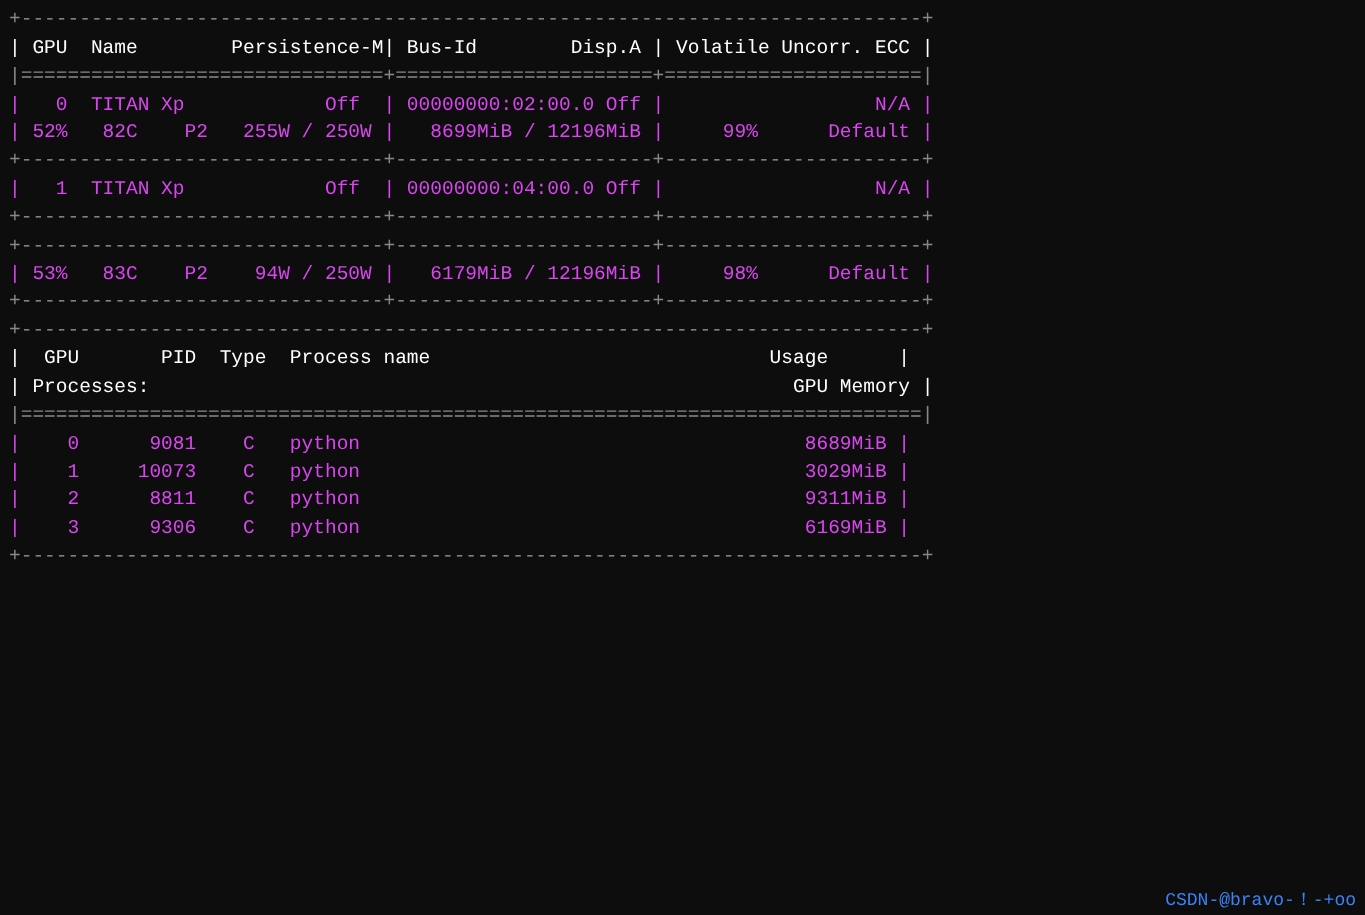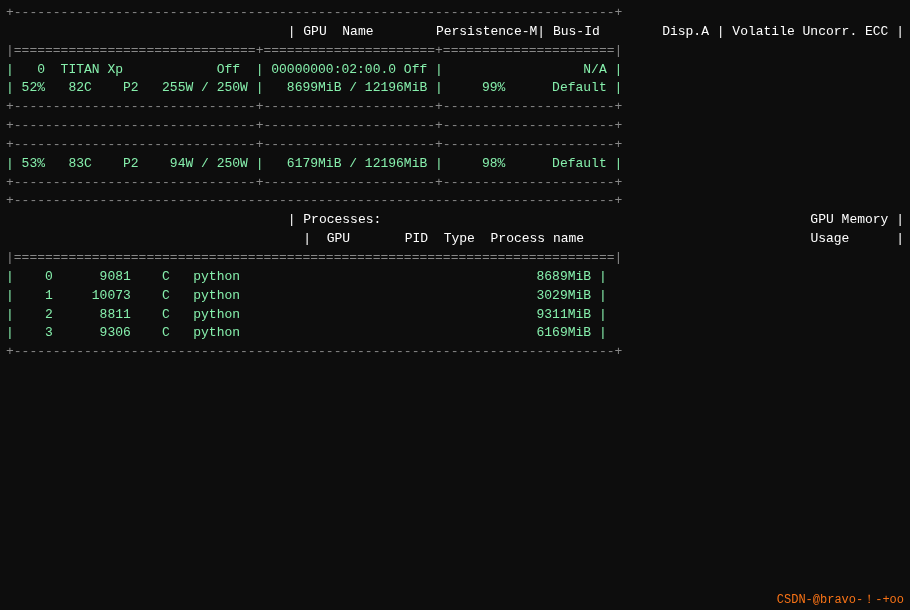--- a/index.html
+++ b/index.html
@@ -19,53 +19,54 @@
       padding: 4px 6px;
       overflow: hidden;
       position: relative;
     }
     .line {
       white-space: pre;
       line-height: 1.45;
       color: #d4d4d4;
     }
     .line.separator { color: #888; }
-    .line.header-row { color: #ffffff; text-align: right; }
-    .line.data-row { color: #86efac; }
+    .line.header-row { color: #ffffff; }
+    .line.data-row { color: #d946ef; }
     .line.equals { color: #888; }
     .bottom-bar {
       position: absolute;
       bottom: 0;
       right: 0;
       background: #0d0d0d;
-      color: #f97316;
+      color: #3b82f6;
       font-size: 12px;
       padding: 2px 6px;
     }
   </style>
 </head>
 <body>
 
 <div class="terminal">
   <div id="lines-container">
       <div class="line separator">+-----------------------------------------------------------------------------+</div>
       <div class="line header-row">| GPU  Name        Persistence-M| Bus-Id        Disp.A | Volatile Uncorr. ECC |</div>
       <div class="line equals">|===============================+======================+======================|</div>
       <div class="line data-row">|   0  TITAN Xp            Off  | 00000000:02:00.0 Off |                  N/A |</div>
       <div class="line data-row">| 52%   82C    P2   255W / 250W |   8699MiB / 12196MiB |     99%      Default |</div>
       <div class="line separator">+-------------------------------+----------------------+----------------------+</div>
+      <div class="line data-row">|   1  TITAN Xp            Off  | 00000000:04:00.0 Off |                  N/A |</div>
       <div class="line separator">+-------------------------------+----------------------+----------------------+</div>
       <div class="line separator">+-------------------------------+----------------------+----------------------+</div>
       <div class="line data-row">| 53%   83C    P2    94W / 250W |   6179MiB / 12196MiB |     98%      Default |</div>
       <div class="line separator">+-------------------------------+----------------------+----------------------+</div>
       <div class="line blank"></div>
       <div class="line blank"></div>
       <div class="line separator">+-----------------------------------------------------------------------------+</div>
+      <div class="line header-row">|  GPU       PID  Type  Process name                             Usage      |</div>
       <div class="line header-row">| Processes:                                                       GPU Memory |</div>
-      <div class="line header-row">|  GPU       PID  Type  Process name                             Usage      |</div>
       <div class="line equals">|=============================================================================|</div>
       <div class="line data-row">|    0      9081    C   python                                      8689MiB |</div>
       <div class="line data-row">|    1     10073    C   python                                      3029MiB |</div>
       <div class="line data-row">|    2      8811    C   python                                      9311MiB |</div>
       <div class="line data-row">|    3      9306    C   python                                      6169MiB |</div>
       <div class="line separator">+-----------------------------------------------------------------------------+</div>
     </div>
   <div class="bottom-bar">CSDN-@bravo-！-+oo</div>
 </div>
 

